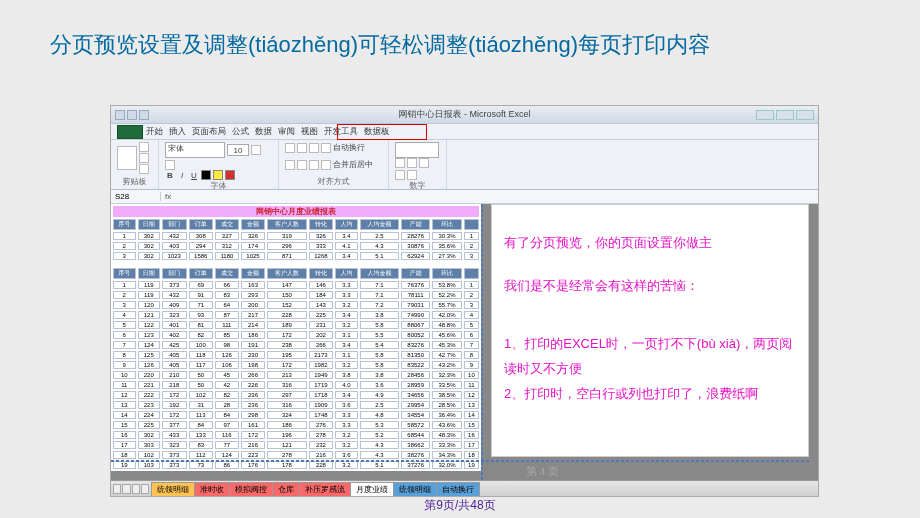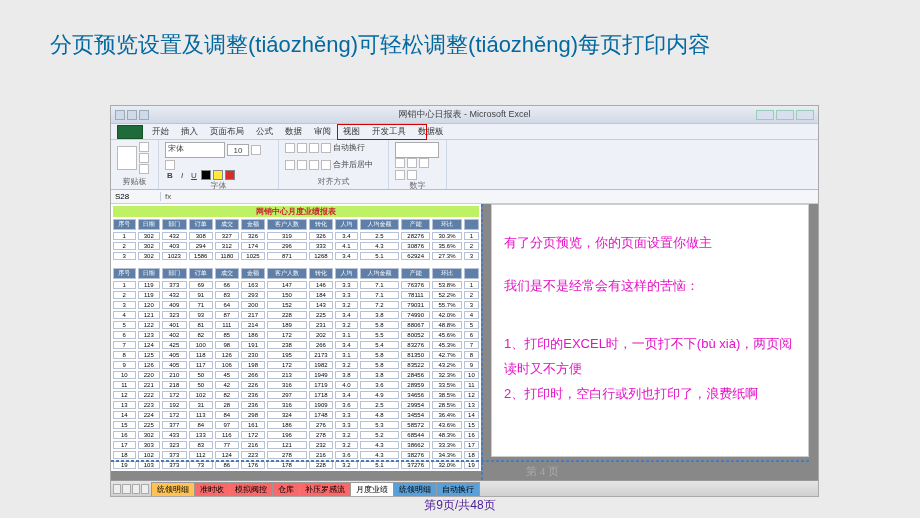--- a/index.html
+++ b/index.html
@@ -4,40 +4,40 @@
 <style>
   *{box-sizing:border-box;margin:0;padding:0}
   body{width:920px;height:518px;background:#ebebeb;font-family:"Microsoft YaHei",Arial,sans-serif;overflow:hidden;position:relative}
   .slide-title{position:absolute;left:50px;top:30px;right:56px;font-size:22px;font-weight:400;color:#0369a1;line-height:1.4}
   .excel-shot{position:absolute;left:110px;top:105px;width:709px;height:392px;background:#fff;border:1px solid #aaa;overflow:hidden}
   .xl-titlebar{height:18px;background:linear-gradient(#e9edf3,#d1d9e6);display:flex;align-items:center;justify-content:center;font-size:9px;color:#444;border-bottom:1px solid #b7c7de;position:relative}
   .xl-titlebar .winbtns{position:absolute;right:4px;display:flex;gap:2px}
   .xl-titlebar .winbtn{width:18px;height:10px;background:#d7e0ec;border:1px solid #9cb;display:inline-block}
   .xl-qat{position:absolute;left:4px;display:flex;gap:2px;align-items:center}
   .xl-qat span{width:10px;height:10px;background:#cfd9e8;border:1px solid #9ab}
-  .xl-menubar{height:16px;background:#eef2f8;display:flex;align-items:flex-end;padding:0 6px;gap:6px;font-size:8.5px;color:#333;border-bottom:1px solid #c4cddc}
+  .xl-menubar{height:16px;background:#eef2f8;display:flex;align-items:flex-end;padding:0 6px;font-size:8.5px;color:#333;border-bottom:1px solid #c4cddc}
   .xl-menubar .file-tab{width:26px;height:14px;background:#1f6b3a;border:1px solid #155229}
   .xl-menubar span{padding:1px 3px}
   .menu-hl{position:absolute;left:226px;top:18px;width:90px;height:16px;border:1.5px solid #d40000;pointer-events:none}
   .xl-ribbon{height:50px;background:#eef2f8;border-bottom:1px solid #b0bed3;display:flex;font-size:8px;color:#444}
   .rib-group{border-right:1px solid #cfd8e6;padding:2px 6px;display:flex;flex-direction:column;justify-content:space-between;min-width:40px}
   .rib-group .lbl{text-align:center;font-size:8px;color:#666}
   .rib-row{display:flex;gap:2px;align-items:center;flex-wrap:wrap}
   .icon{width:14px;height:14px;background:#fff;border:1px solid #bbb;display:inline-block}
   .icon.sm{width:10px;height:10px}
   .font-sel{width:60px;height:16px;background:#fff;border:1px solid #aaa;font-size:8px;padding:0 2px;line-height:12px}
   .size-sel{width:22px;height:12px;background:#fff;border:1px solid #aaa;font-size:8px;text-align:center;line-height:12px}
   .clr-btn{width:10px;height:10px;border:1px solid #888}
   .xl-formula{height:14px;background:#f4f6fa;border-bottom:1px solid #c4cddc;display:flex;align-items:center;font-size:8px}
   .namebox{width:50px;border-right:1px solid #c4cddc;padding:0 4px}
   .fx{padding:0 4px;color:#555}
   .grid-area{height:276px;overflow:hidden;position:relative;background:#888}
   .sheet{background:#fff;width:370px;position:absolute;left:0;top:0;font-size:6px}
   .sheet td,.sheet th{border:1px solid #b8c2d4;height:8px;text-align:center;padding:0 1px;white-space:nowrap}
-  .sheet .title-row td{background:#bef264;border:none}
+  .sheet .title-row td{background:#f0abfc;border:none}
   .sheet .title{color:#c23;font-weight:700;font-size:8px;text-align:center}
   .sheet th{background:#5d7fa8;color:#fff;font-weight:400}
   .page-dash{position:absolute;border:1px dashed #4a7ab8}
   .page-label{position:absolute;font-size:11px;color:#aaa;font-family:"SimSun"}
   .callout{position:absolute;left:380px;top:0;width:318px;height:253px;background:#fff;border:1px solid #ccc;padding:26px 12px;font-size:13px;line-height:1.9}
   .callout .l1{color:#e512c6}
   .callout .l2{color:#e512c6;margin-top:18px}
   .callout .l3{color:#e512c6;margin-top:34px}
   .xl-tabs{height:16px;background:linear-gradient(#e6e6e6,#d0d0d0);display:flex;align-items:center;font-size:8px;border-top:1px solid #989898;position:relative}
   .xl-tabs .nav{width:40px;display:flex;gap:1px;padding:0 2px}

